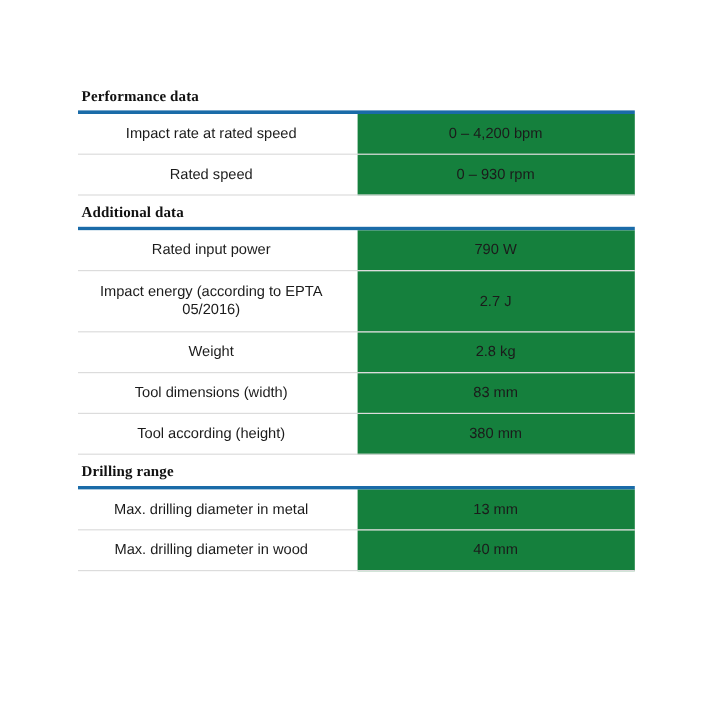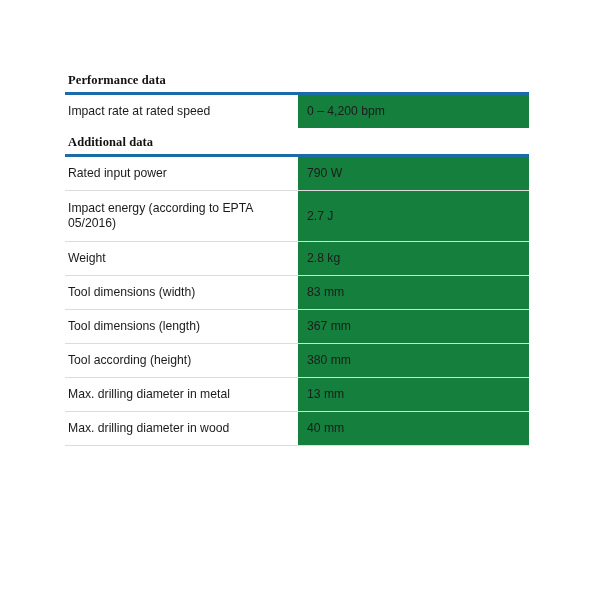--- a/index.html
+++ b/index.html
@@ -51,20 +51,21 @@
     width: 100%;
   }
 
   
   tr.data-row td {
     border-top: 1px solid #dcdcdc;
     vertical-align: middle;
     font-size: 12.2px;
     color: #1b1b1b;
     line-height: 15px;
+    text-align: center;
   }
   tr.data-row td.label-cell {
     background: #ffffff;
     padding: 9px 14px 9px 3px;
   }
   tr.data-row td.value-cell {
     background: #15803d;
     padding: 9px 10px 9px 9px;
   }
   tr.data-row.first-in-section td {
@@ -100,20 +101,28 @@
         </td>
       </tr>
       <tr class="data-row first-in-section">
         <td class="label-cell">
           <span class="label-text">Impact rate at rated speed</span>
         </td>
         <td class="value-cell">
           <span class="value-text">0 – 4,200 bpm</span>
         </td>
       </tr>
+      <tr class="data-row last-in-section">
+        <td class="label-cell">
+          <span class="label-text">Rated speed</span>
+        </td>
+        <td class="value-cell">
+          <span class="value-text">0 – 930 rpm</span>
+        </td>
+      </tr>
 
       <tr class="section-row">
         <td colspan="2">
           <div class="section-head">Additional data</div>
           <div class="section-rule"></div>
         </td>
       </tr>
       <tr class="data-row first-in-section">
         <td class="label-cell">
           <span class="label-text">Rated input power</span>
@@ -139,37 +148,35 @@
         </td>
       </tr>
       <tr class="data-row">
         <td class="label-cell">
           <span class="label-text">Tool dimensions (width)</span>
         </td>
         <td class="value-cell">
           <span class="value-text">83 mm</span>
         </td>
       </tr>
-      <tr class="data-row">
-        <td class="label-cell">
-          <span class="label-text">Tool dimensions (length)</span>
-        </td>
-        <td class="value-cell">
-          <span class="value-text">367 mm</span>
-        </td>
-      </tr>
       <tr class="data-row last-in-section">
         <td class="label-cell">
           <span class="label-text">Tool according (height)</span>
         </td>
         <td class="value-cell">
           <span class="value-text">380 mm</span>
         </td>
       </tr>
 
+      <tr class="section-row">
+        <td colspan="2">
+          <div class="section-head">Drilling range</div>
+          <div class="section-rule"></div>
+        </td>
+      </tr>
       <tr class="data-row first-in-section">
         <td class="label-cell">
           <span class="label-text">Max. drilling diameter in metal</span>
         </td>
         <td class="value-cell">
           <span class="value-text">13 mm</span>
         </td>
       </tr>
       <tr class="data-row last-in-section">
         <td class="label-cell">

